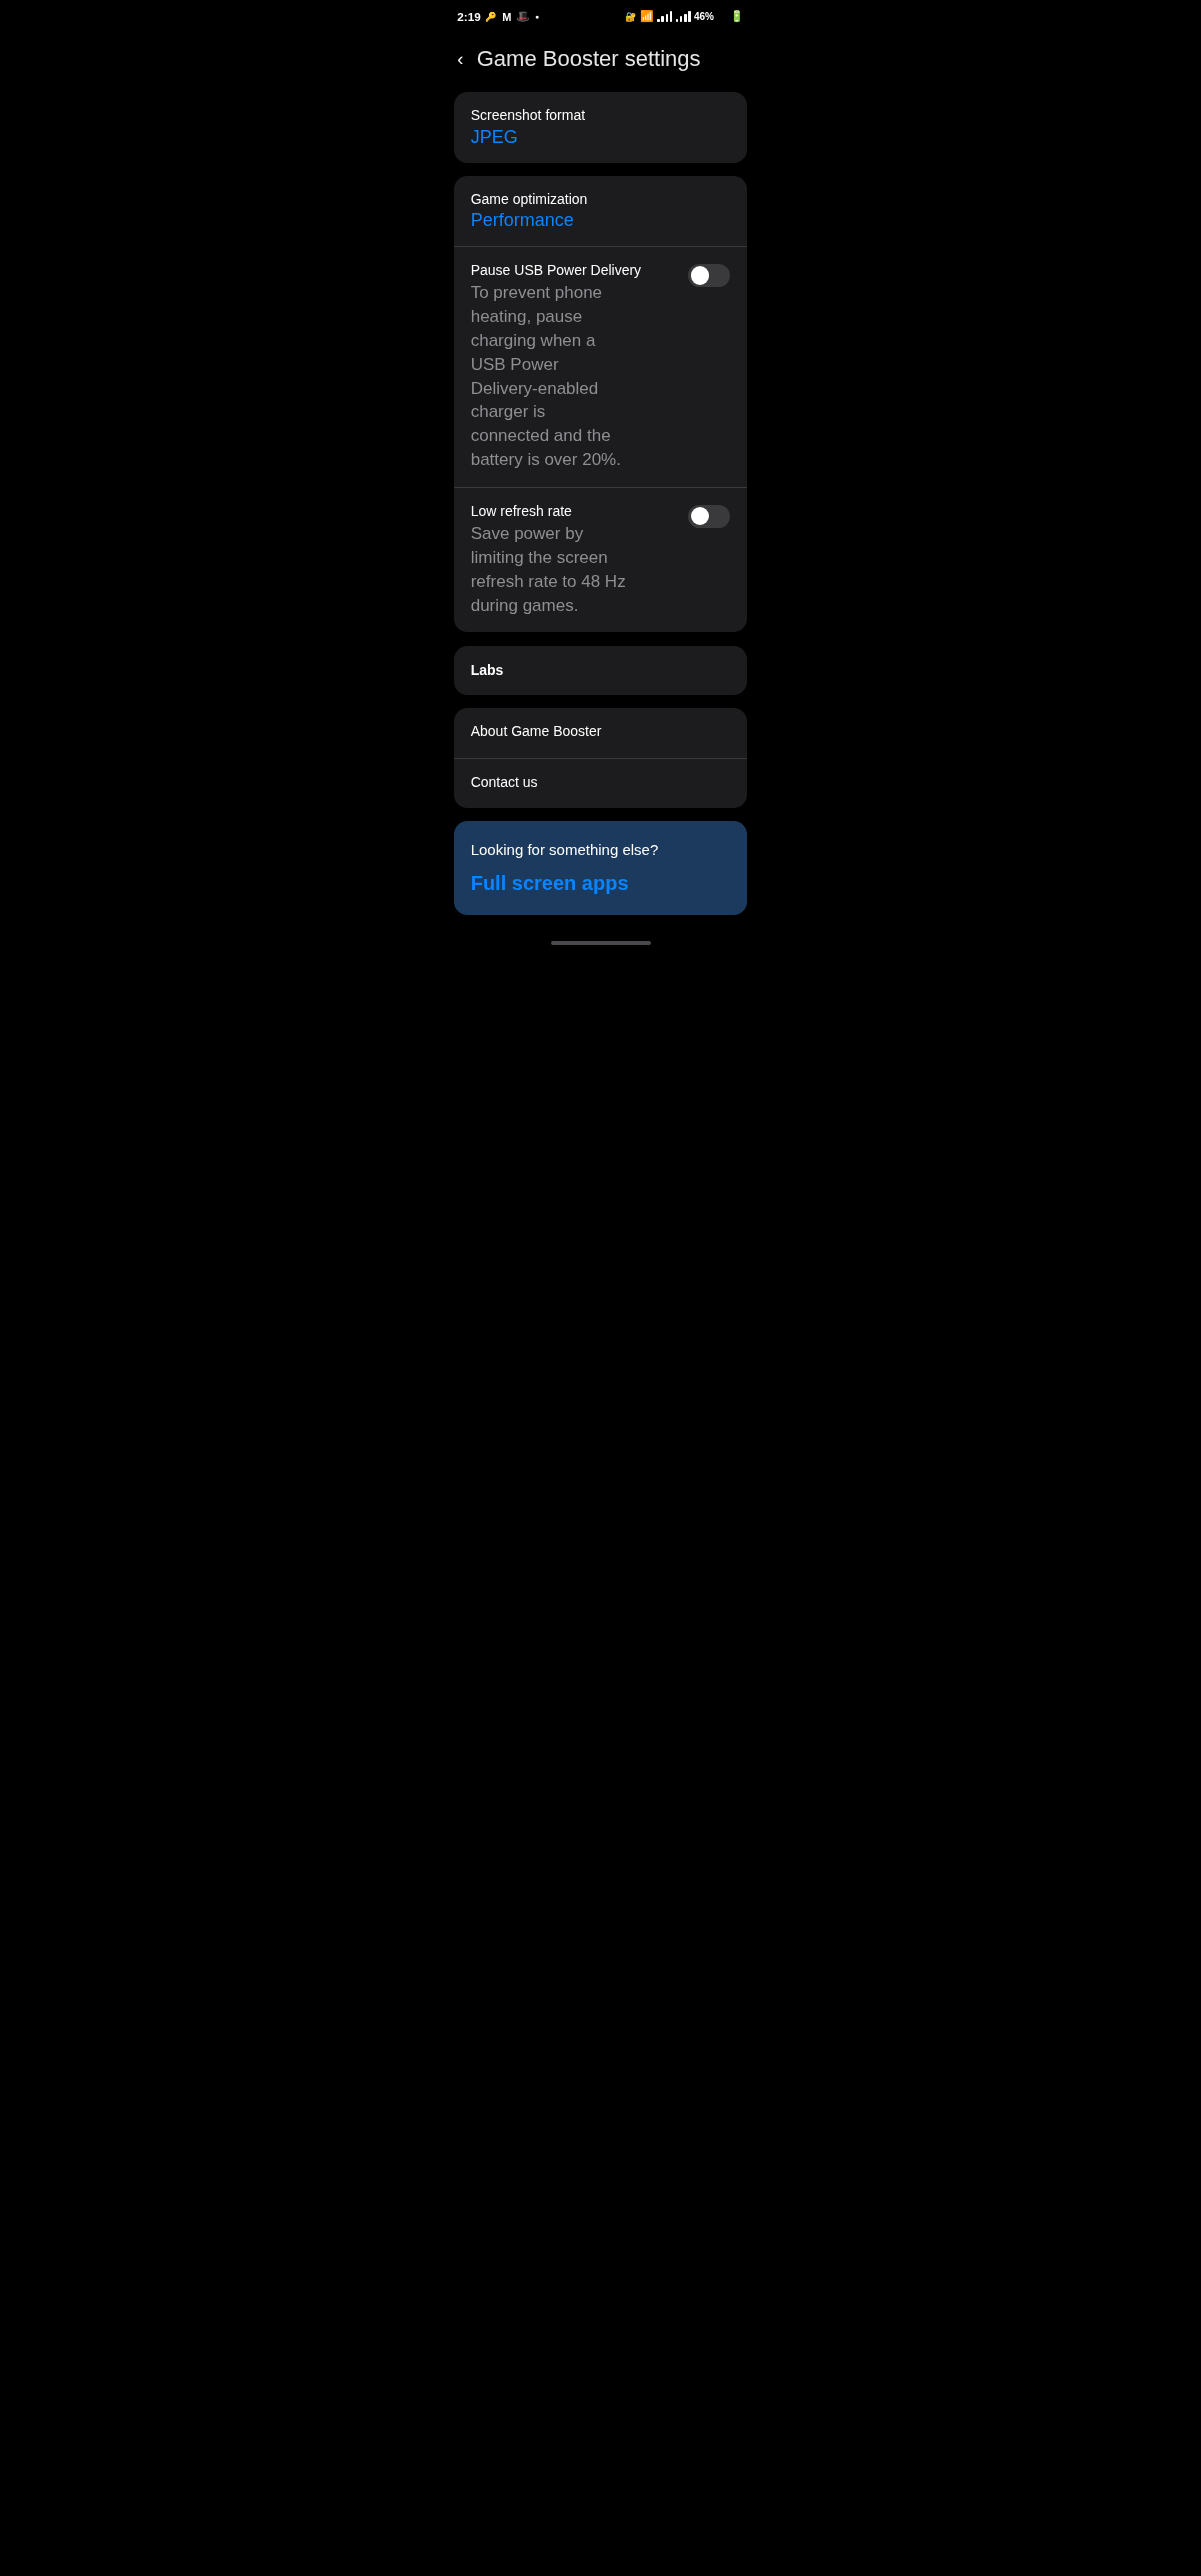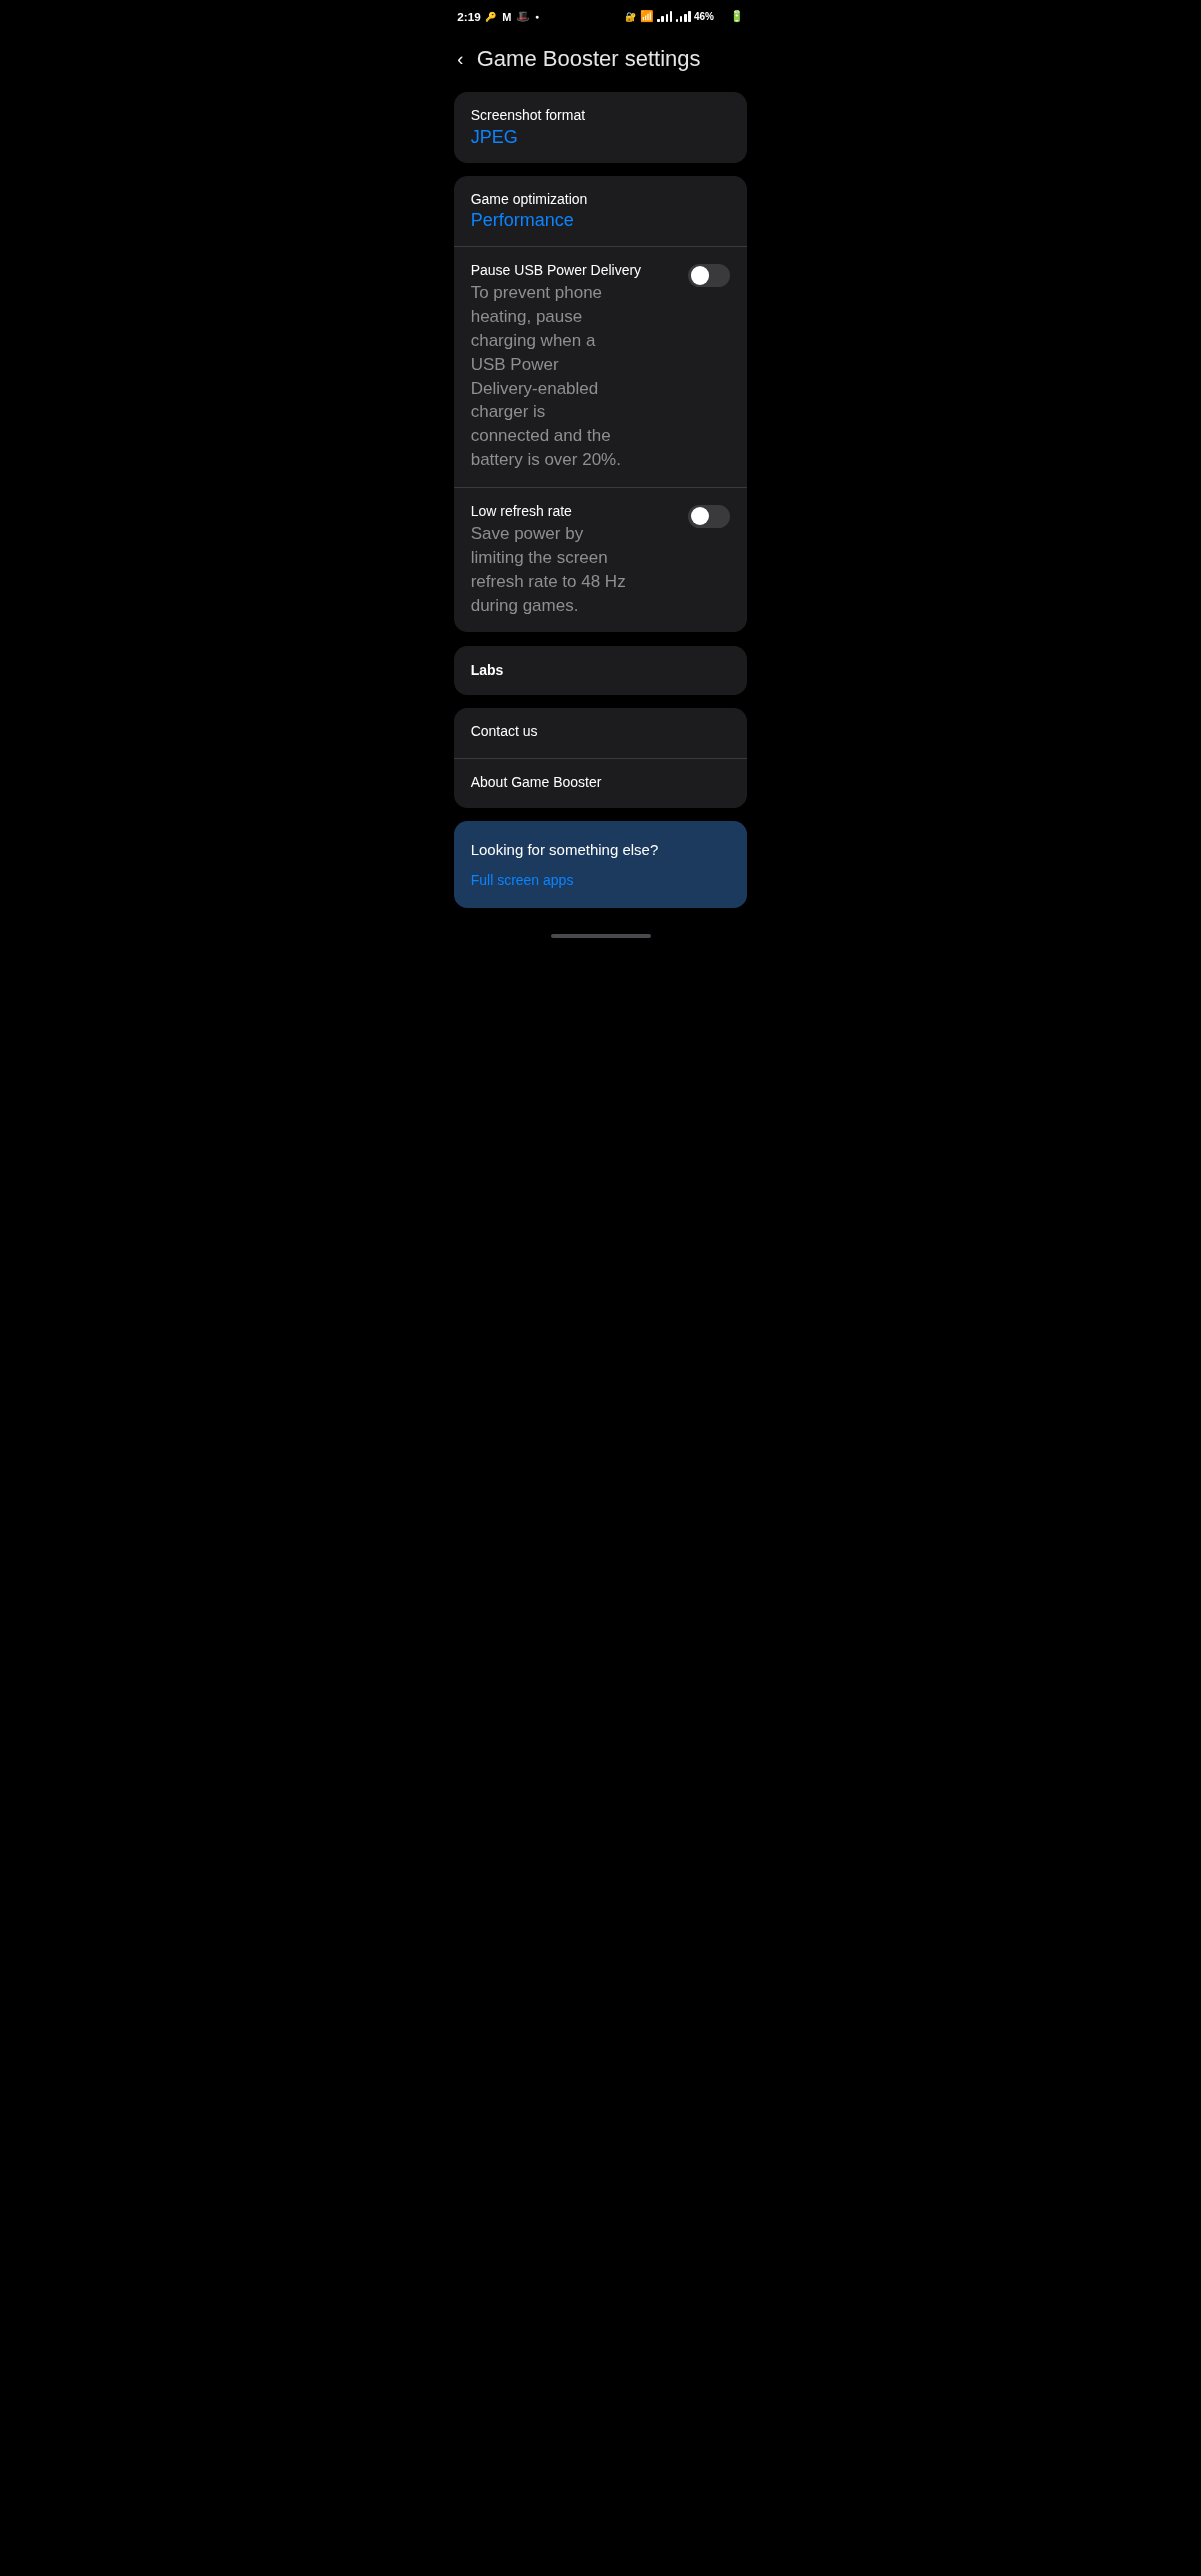--- a/index.html
+++ b/index.html
@@ -183,22 +183,22 @@
     }
 
     .looking-title {
       font-size: 15px;
       font-weight: 500;
       color: #ffffff;
       margin-bottom: 13.3px;
     }
 
     .looking-link {
-      font-size: 14px;
-      font-weight: 400;
+      font-size: 20px;
+      font-weight: 700;
       color: #0a84ff;
     }
 
     
     .home-indicator {
       display: flex;
       justify-content: center;
       padding: 6.7px 0 13.3px 0;
     }
 
@@ -307,24 +307,24 @@
     </div>
   </div>
 </div>
 
 <div class="single-item-card">
   <div class="single-item-label">Labs</div>
 </div>
 
 <div class="settings-card">
   <div class="settings-item">
+    <div class="settings-item-title">About Game Booster</div>
+  </div>
+  <div class="settings-item">
     <div class="settings-item-title">Contact us</div>
-  </div>
-  <div class="settings-item">
-    <div class="settings-item-title">About Game Booster</div>
   </div>
 </div>
 
 <div class="looking-card">
   <div class="looking-title">Looking for something else?</div>
   <div class="looking-link">Full screen apps</div>
 </div>
 
 <div class="home-indicator">
   <div class="home-bar"></div>

